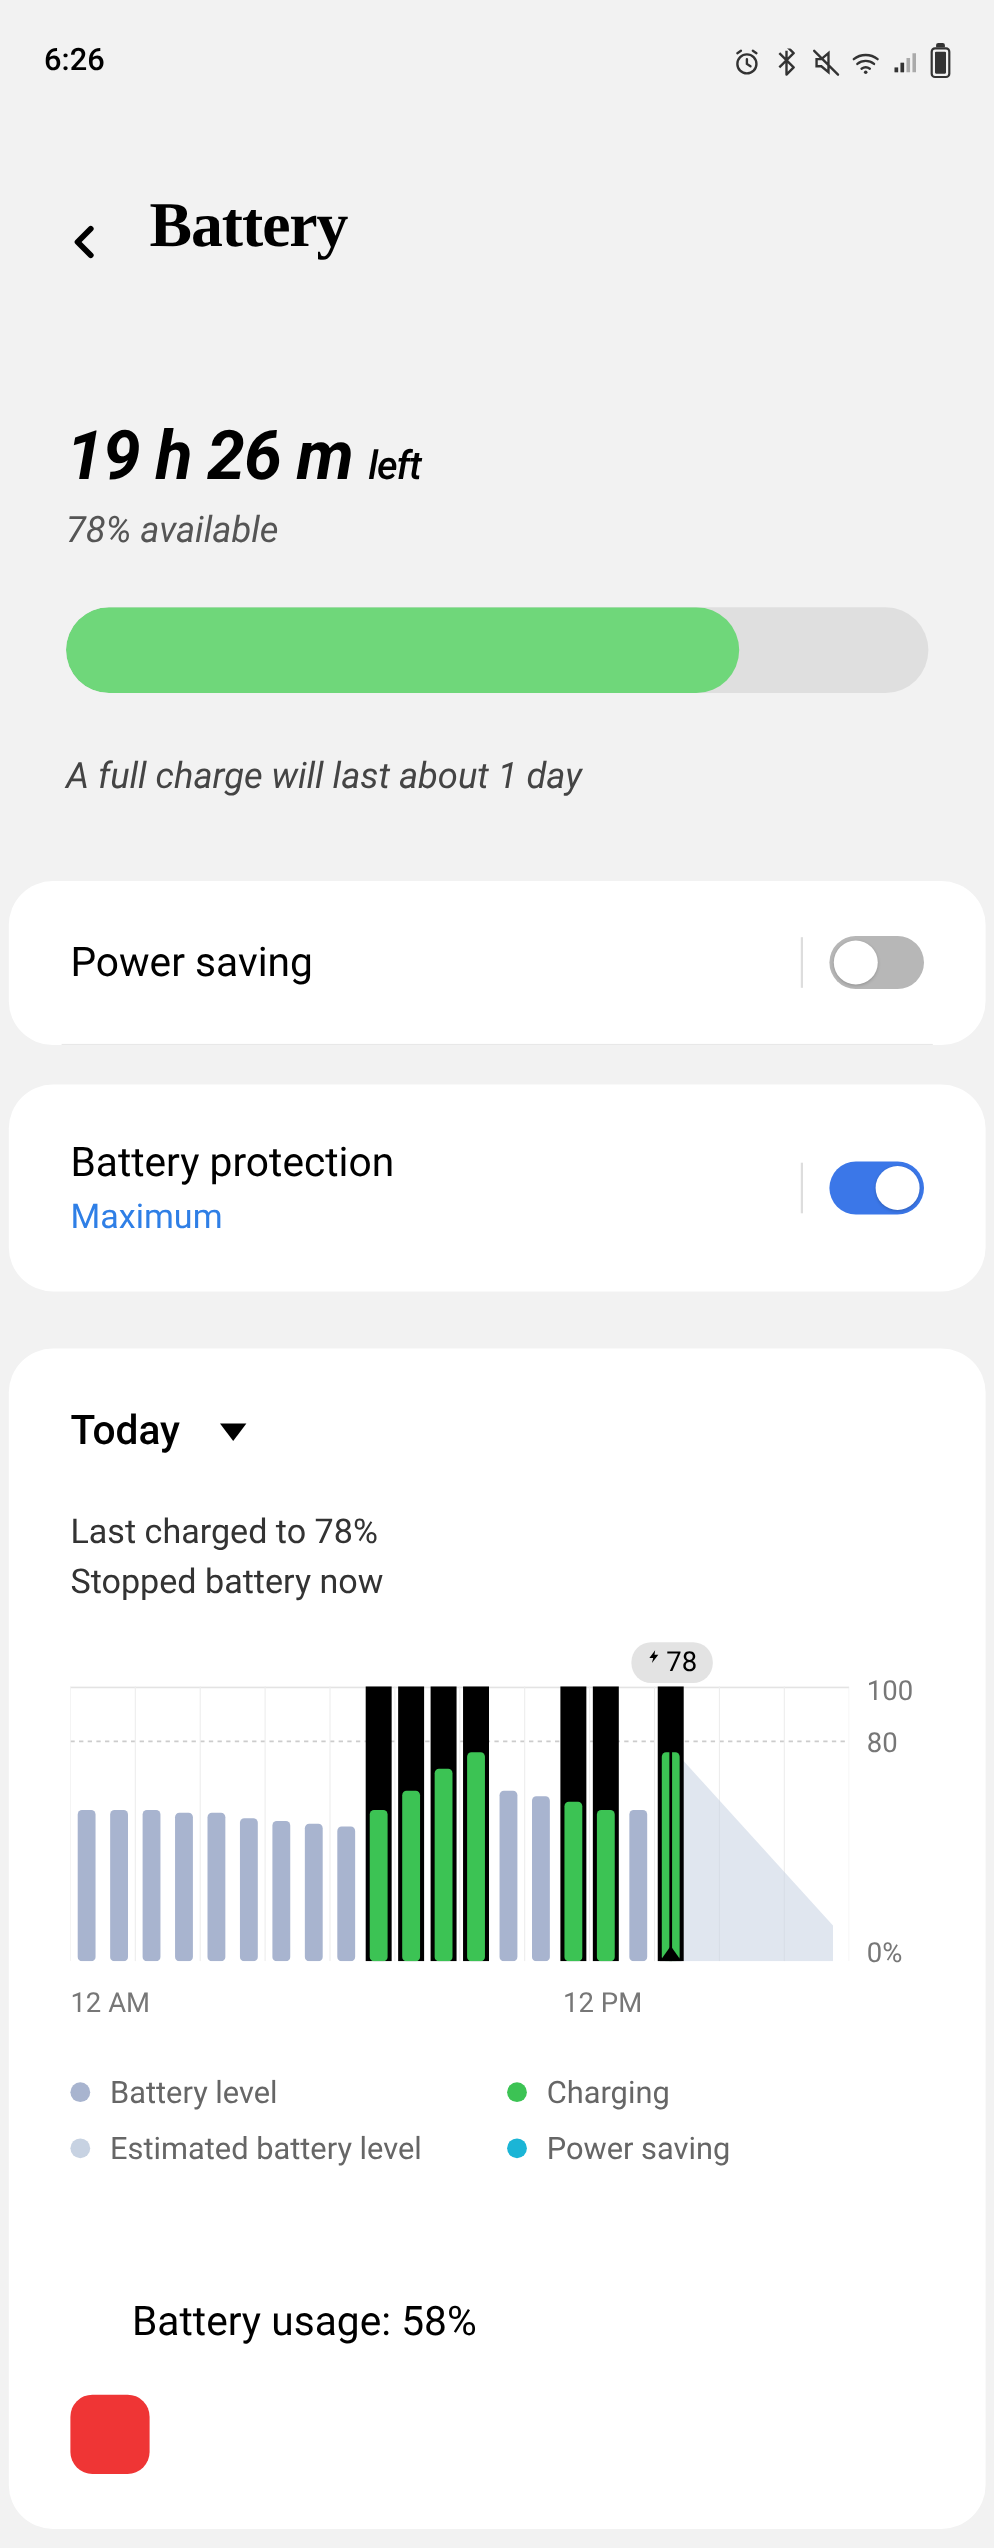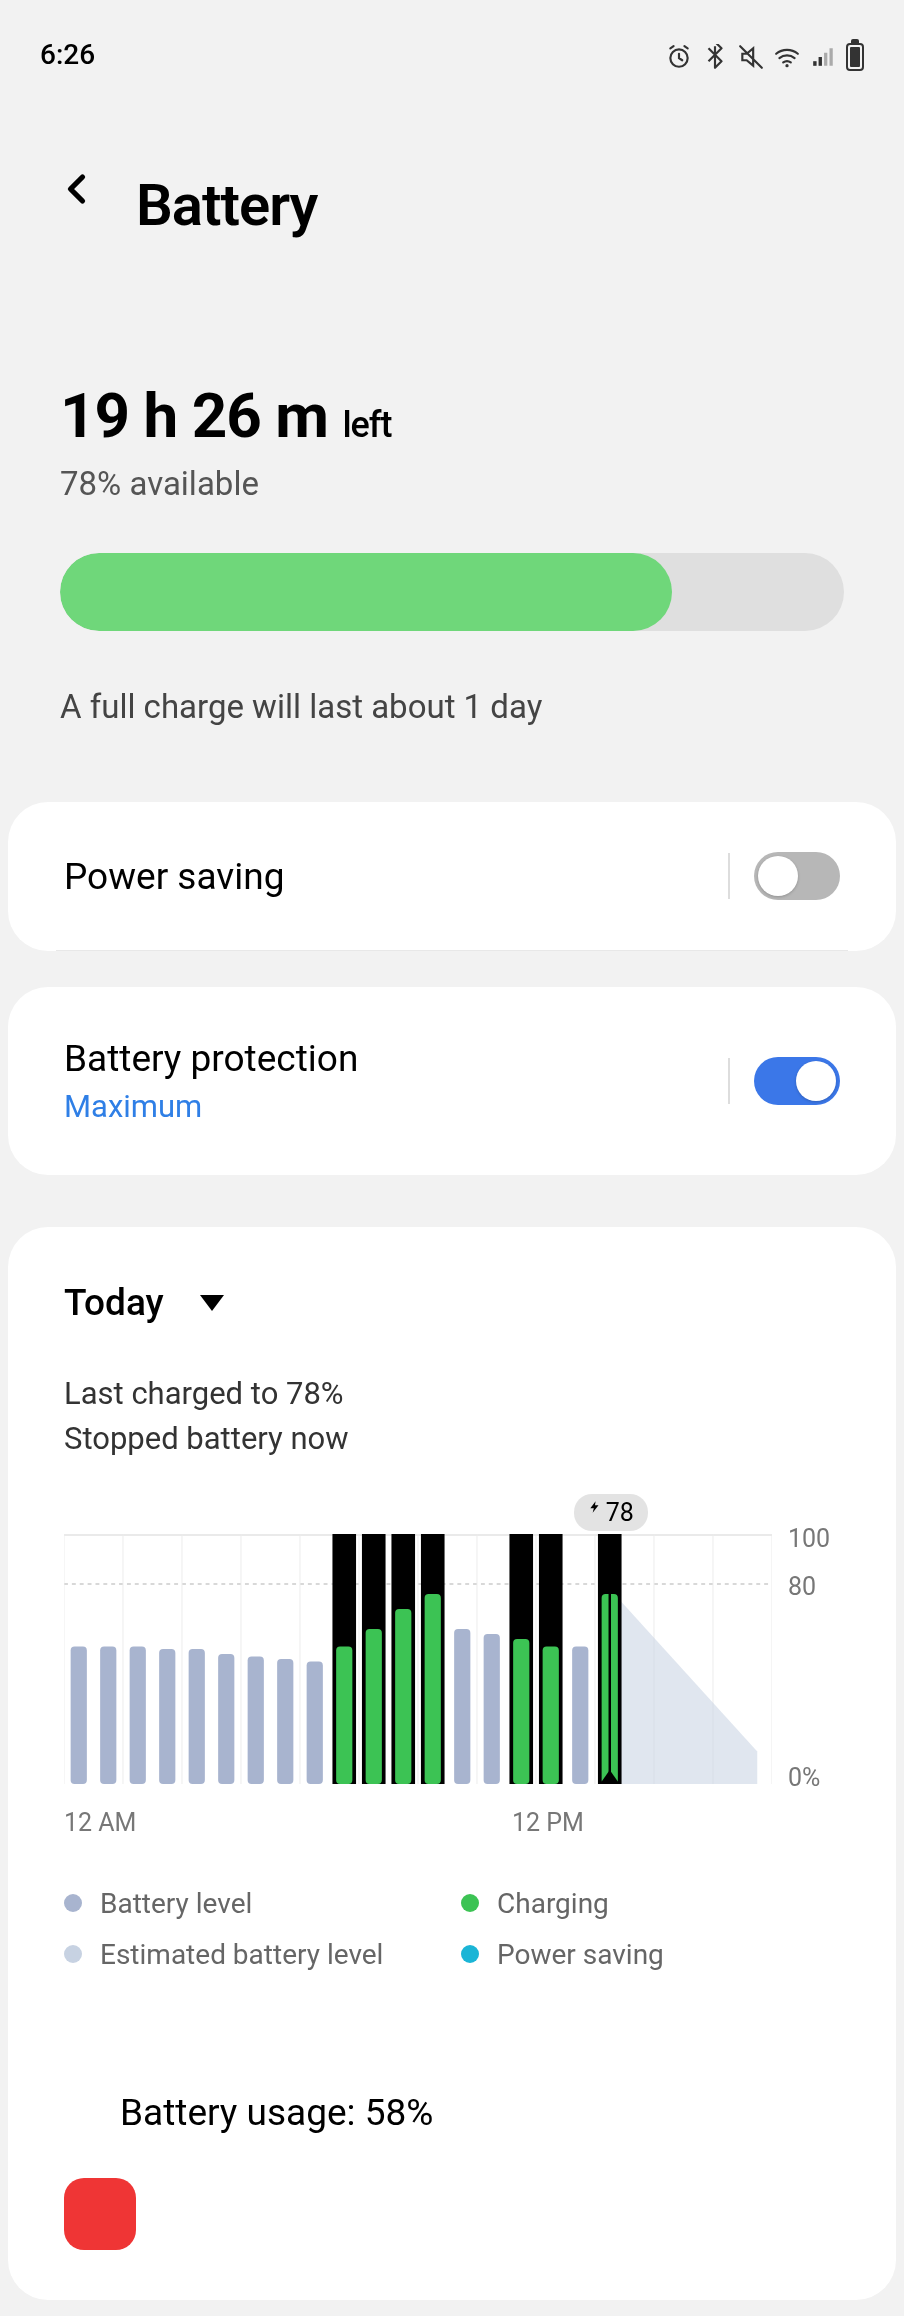--- a/index.html
+++ b/index.html
@@ -5,25 +5,25 @@
 * { margin: 0; padding: 0; box-sizing: border-box; }
 body { font-family: -apple-system, BlinkMacSystemFont, "Segoe UI", Roboto, sans-serif; background: #f2f2f2; width: 904px; height: 2316px; overflow: hidden; }
 
 .status-bar { display: flex; justify-content: space-between; align-items: flex-end; padding: 38px 40px 20px; font-size: 28px; color: #000; font-weight: 500; }
 .status-icons { display: flex; gap: 10px; align-items: center; color: #444; }
 .status-icons svg { width: 26px; height: 26px; }
 .battery-status-icon { width: 18px; height: 28px; border: 2.5px solid #333; border-radius: 4px; position: relative; }
 .battery-status-icon::before { content: ""; position: absolute; top: -6px; left: 3px; right: 3px; height: 4px; background: #333; border-radius: 2px 2px 0 0; }
 .battery-status-icon::after { content: ""; position: absolute; inset: 2px 2px 2px 2px; background: #333; border-radius: 1px; }
 
-.header { display: flex; align-items: flex-start; gap: 40px; padding: 80px 60px 40px; }
+.header { display: flex; align-items: flex-end; gap: 40px; padding: 80px 60px 40px; font-family: Liberation Serif, serif; }
 .back-chevron { width: 36px; height: 36px; stroke: #000; stroke-width: 3.5; fill: none; stroke-linecap: round; stroke-linejoin: round; }
 .title { font-size: 58px; font-weight: 600; color: #000; letter-spacing: -1px; }
 
-.summary { padding: 100px 60px 40px; }
+.summary { padding: 100px 60px 40px; font-style: italic; }
 .time-left { font-size: 62px; font-weight: 700; color: #000; letter-spacing: -1px; }
 .time-left .suffix { font-size: 36px; font-weight: 500; }
 .pct-available { font-size: 33px; color: #555; margin-top: 12px; }
 .progress-track { width: 100%; height: 78px; background: #dfdfdf; border-radius: 40px; margin-top: 50px; overflow: hidden; }
 .progress-fill { height: 100%; background: #6fd77a; border-radius: 40px; }
 .full-charge-note { font-size: 33px; color: #444; margin-top: 56px; }
 
 .card { background: #fff; border-radius: 40px; margin: 36px 8px 0; padding: 0; }
 .row { display: flex; align-items: center; justify-content: space-between; padding: 50px 56px; }
 .card .divider { height: 1px; background: #e8e8e8; margin: 0 48px; }

